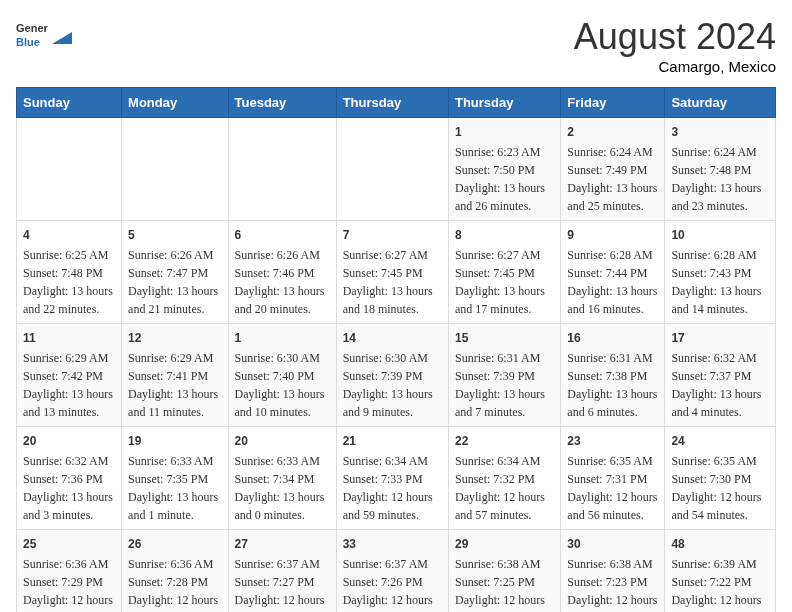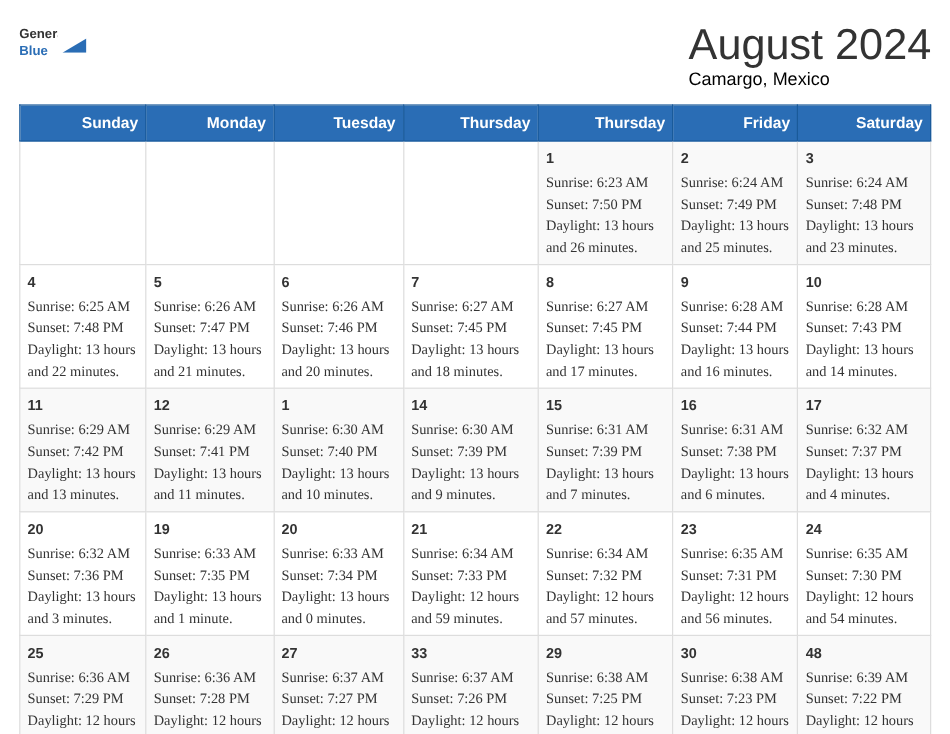--- a/index.html
+++ b/index.html
@@ -15,21 +15,21 @@
       justify-content: space-between;
       align-items: flex-start;
       margin-bottom: 12px;
     }
     .logo {
       display: flex;
       align-items: center;
       gap: 4px;
     }
     .title-block {
-      text-align: left;
+      text-align: right;
     }
     .month-title {
       font-size: 36px;
       font-weight: normal;
       color: #333;
     }
     .location {
       font-size: 15px;
       color: #000000;
     }
@@ -37,21 +37,21 @@
       width: 100%;
       border-collapse: collapse;
       font-size: 11px;
     }
     thead tr {
       background: #2a6db5;
       color: #fff;
     }
     thead th {
       padding: 7px 6px;
-      text-align: right;
+      text-align: left;
       font-size: 13px;
       font-weight: bold;
       border: 1px solid #1a5a9a;
     }
     tbody tr {
       vertical-align: top;
     }
     tbody td {
       border: 1px solid #ddd;
       padding: 5px 6px;

